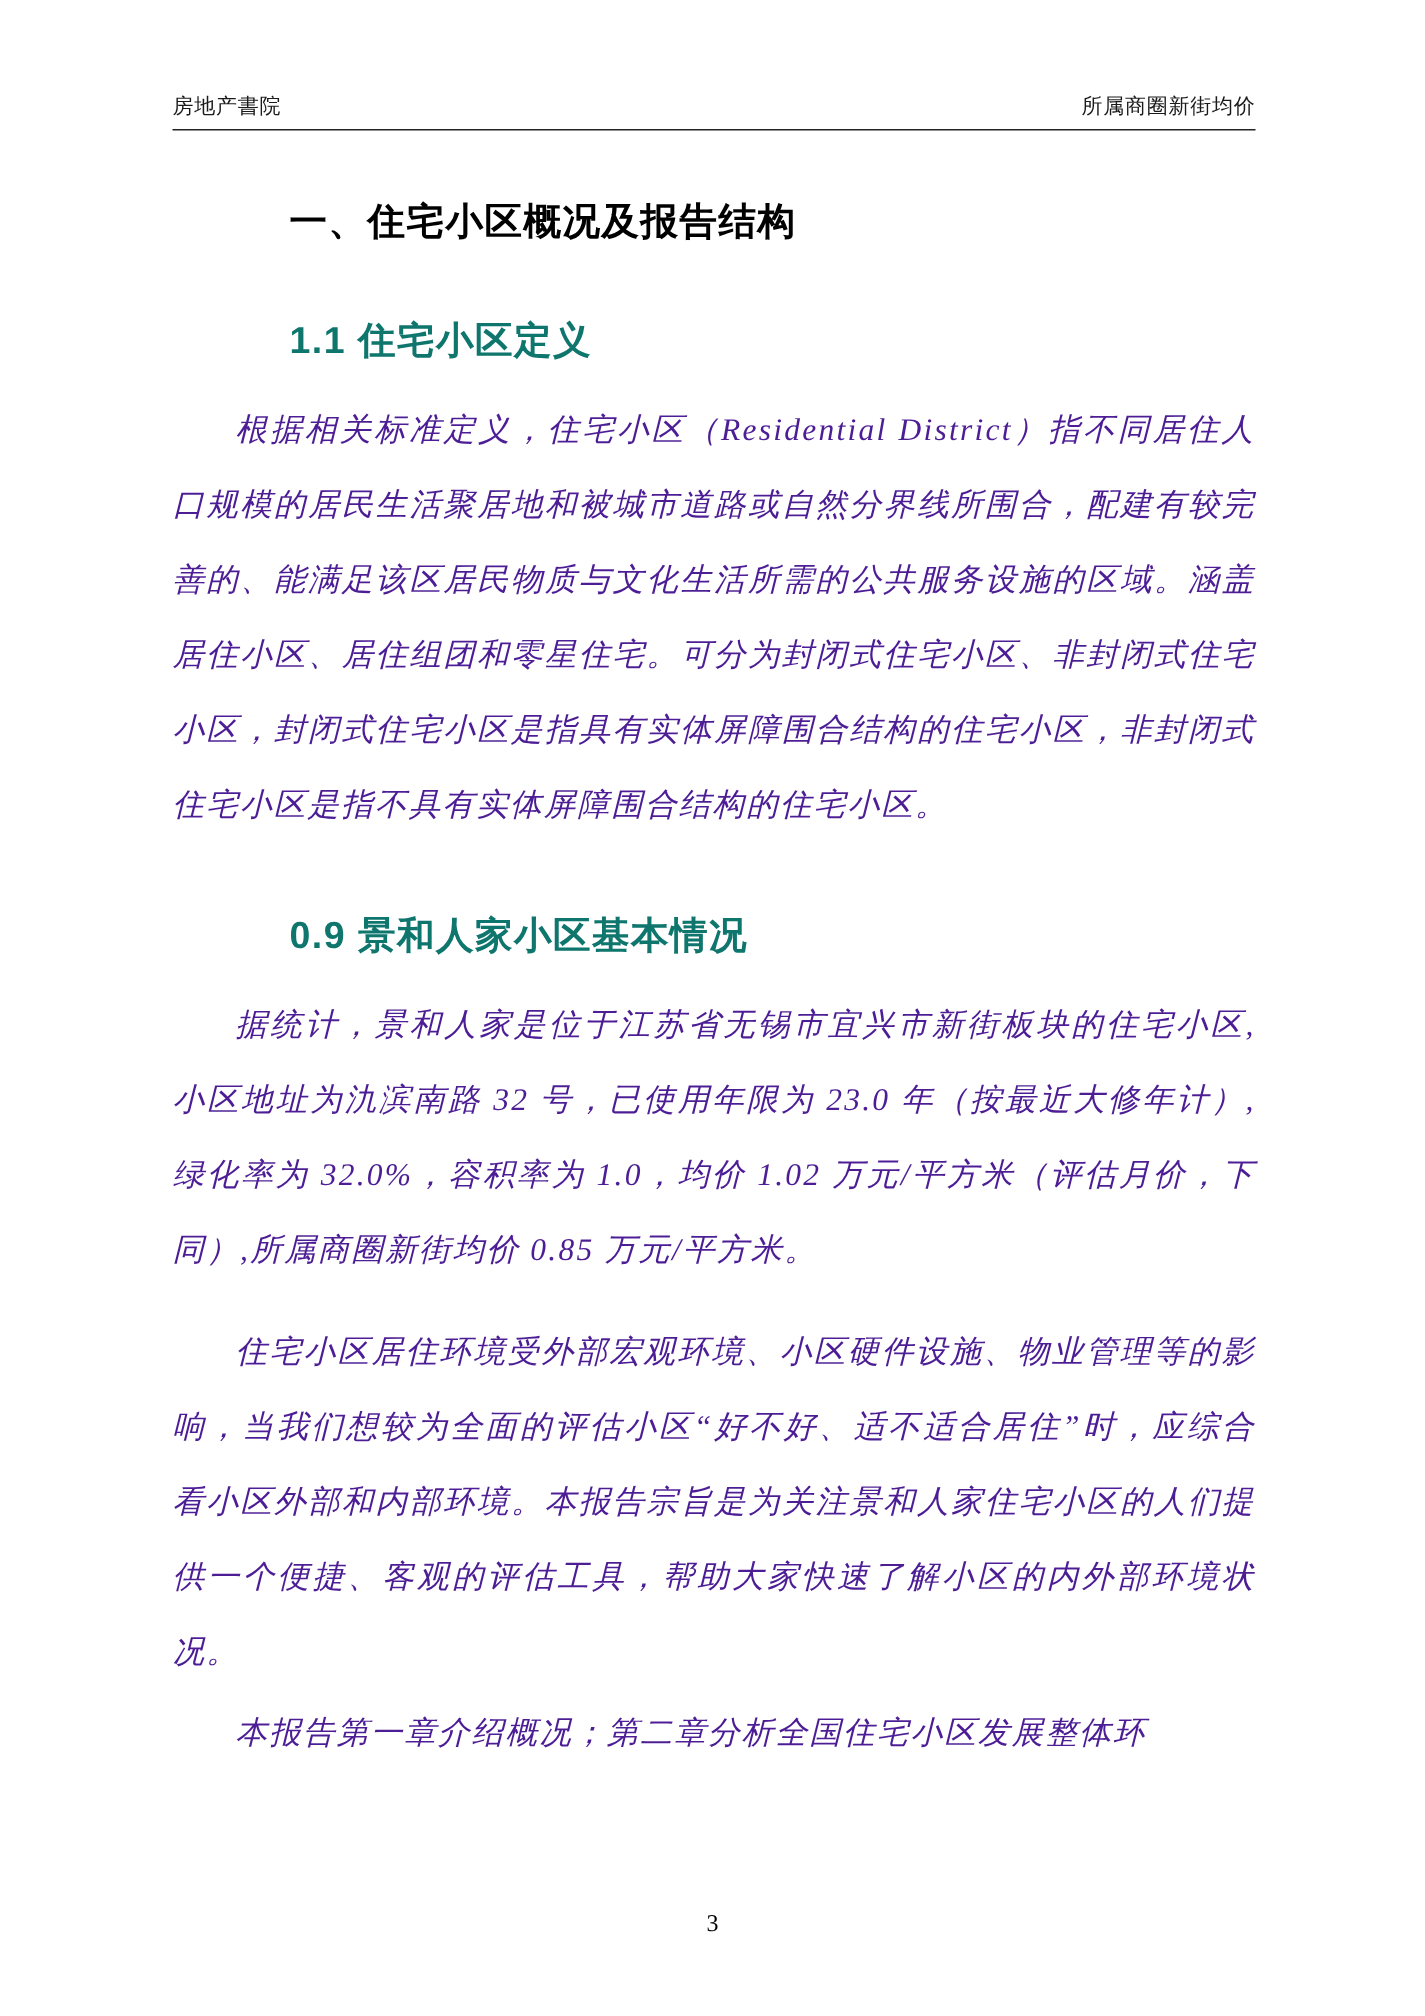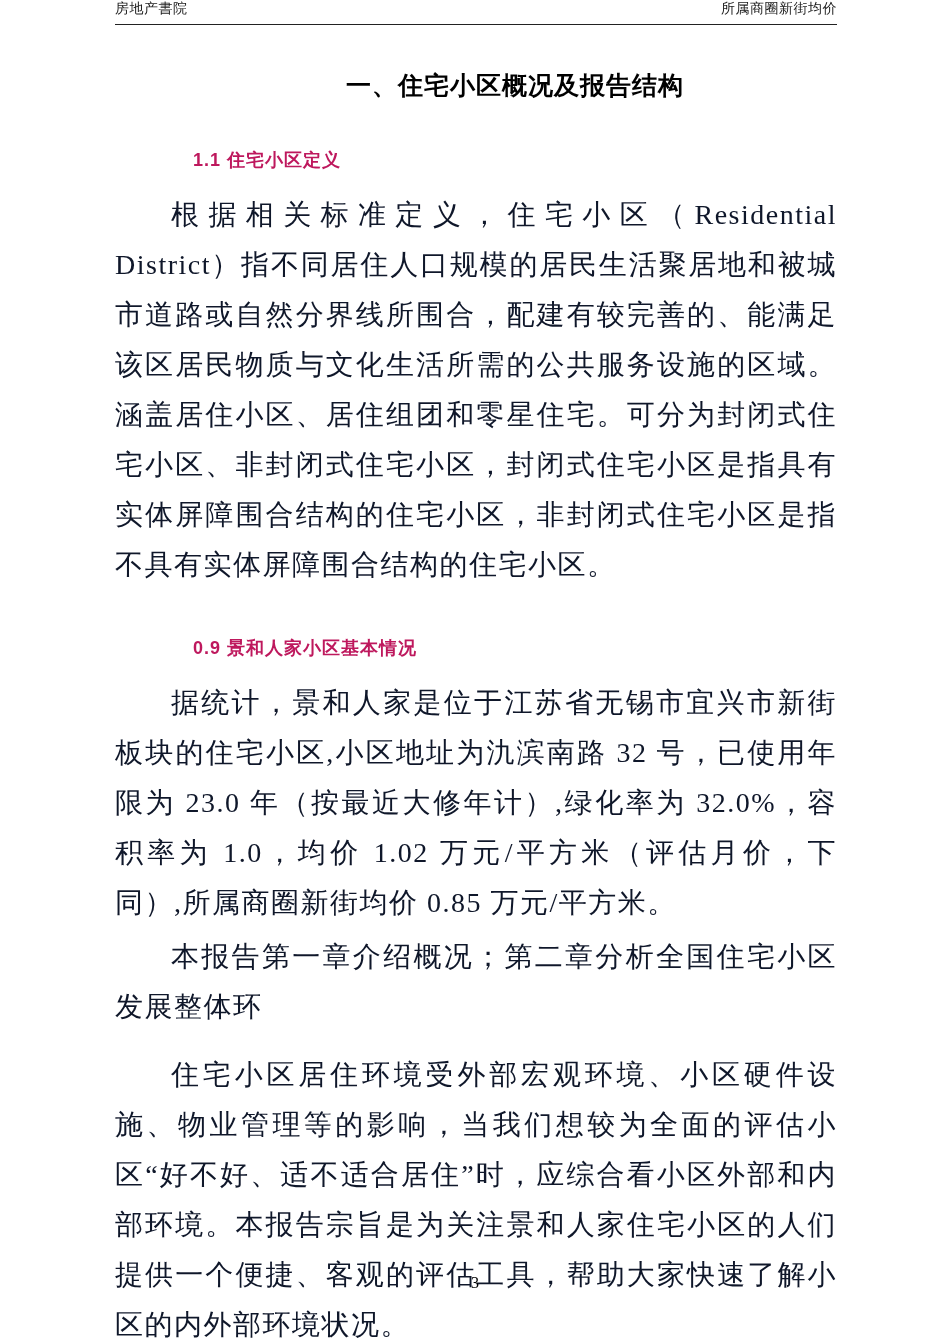--- a/index.html
+++ b/index.html
@@ -21,55 +21,56 @@
   .content {
     position: absolute;
     left: 115px;
     right: 113px;
     top: 0;
   }
   .doc-header {
     display: flex;
     justify-content: space-between;
     align-items: flex-end;
+    padding-top: 62px;
     font-size: 14px;
     letter-spacing: 0.5px;
     color: #1a1a1a;
     font-family: "Liberation Sans", "DejaVu Sans", sans-serif;
   }
   .doc-header-rule {
     border: none;
     border-top: 1.5px solid #222222;
     margin: 6px 0 0 0;
   }
   .doc-title {
     margin: 44px 0 0 78px;
     font-size: 25px;
     font-weight: bold;
     letter-spacing: 1px;
     color: #000000;
     font-family: "Liberation Sans", "DejaVu Sans", sans-serif;
-    text-align: center;
   }
   .section-heading {
     margin: 46px 0 0 78px;
-    font-size: 18px;
+    font-size: 25px;
     font-weight: bold;
     letter-spacing: 1px;
-    color: #be185d;
+    color: #0f766e;
     font-family: "Liberation Sans", "DejaVu Sans", sans-serif;
   }
   .paragraph {
     margin: 18px 0 0 0;
-    font-size: 28px;
+    font-size: 21px;
     line-height: 50px;
     letter-spacing: 1.5px;
     text-align: justify;
     text-indent: 2em;
-    color: #0f172a;
+    color: #4c1d95;
+    font-style: italic;
   }
   .paragraph.tight {
     margin-top: 4px;
   }
   .doc-footer {
     position: absolute;
     left: 0;
     right: 0;
     bottom: 52px;
     text-align: center;
@@ -90,21 +91,21 @@
     <hr class="doc-header-rule">
 
     <h1 class="doc-title">一、住宅小区概况及报告结构</h1>
 
     <h2 class="section-heading">1.1 住宅小区定义</h2>
     <p class="paragraph">根据相关标准定义，住宅小区（Residential District）指不同居住人口规模的居民生活聚居地和被城市道路或自然分界线所围合，配建有较完善的、能满足该区居民物质与文化生活所需的公共服务设施的区域。涵盖居住小区、居住组团和零星住宅。可分为封闭式住宅小区、非封闭式住宅小区，封闭式住宅小区是指具有实体屏障围合结构的住宅小区，非封闭式住宅小区是指不具有实体屏障围合结构的住宅小区。</p>
 
     <h2 class="section-heading">0.9 景和人家小区基本情况</h2>
     <p class="paragraph">据统计，景和人家是位于江苏省无锡市宜兴市新街板块的住宅小区,小区地址为氿滨南路 32 号，已使用年限为 23.0 年（按最近大修年计）,绿化率为 32.0%，容积率为 1.0，均价 1.02 万元/平方米（评估月价，下同）,所属商圈新街均价 0.85 万元/平方米。</p>
 
+    <p class="paragraph">住宅小区居住环境受外部宏观环境、小区硬件设施、物业管理等的影响，当我们想较为全面的评估小区“好不好、适不适合居住”时，应综合看小区外部和内部环境。本报告宗旨是为关注景和人家住宅小区的人们提供一个便捷、客观的评估工具，帮助大家快速了解小区的内外部环境状况。</p>
     <p class="paragraph tight">本报告第一章介绍概况；第二章分析全国住宅小区发展整体环</p>
-    <p class="paragraph">住宅小区居住环境受外部宏观环境、小区硬件设施、物业管理等的影响，当我们想较为全面的评估小区“好不好、适不适合居住”时，应综合看小区外部和内部环境。本报告宗旨是为关注景和人家住宅小区的人们提供一个便捷、客观的评估工具，帮助大家快速了解小区的内外部环境状况。</p>
 
   </div>
 
   <div class="doc-footer">
     <span>3</span>
   </div>
 </div>
 
 </body></html>

